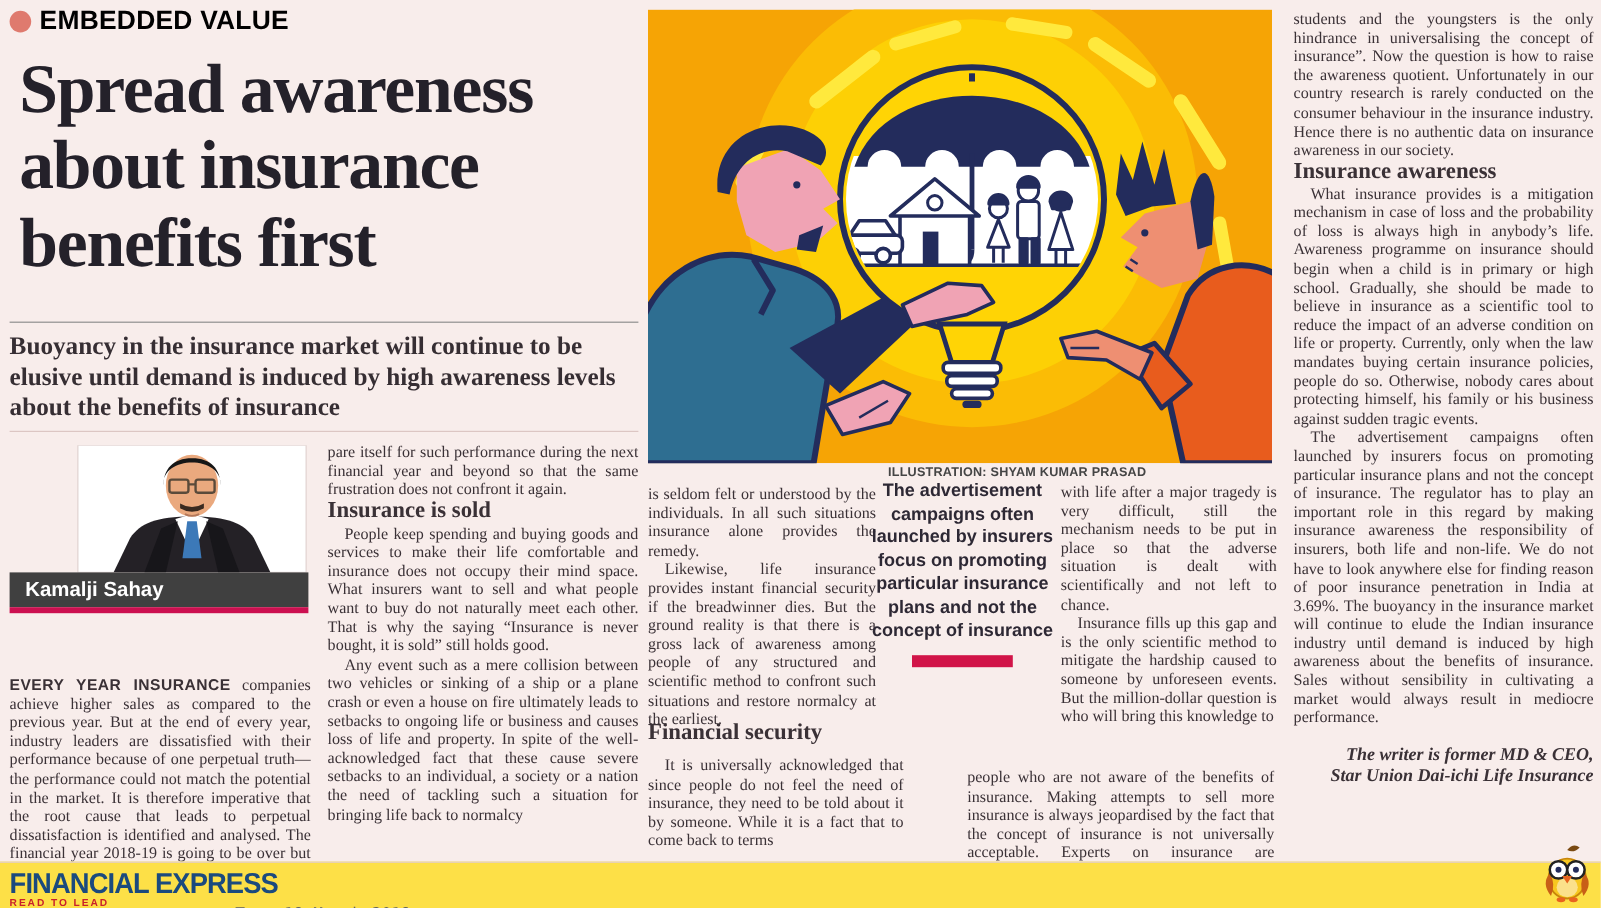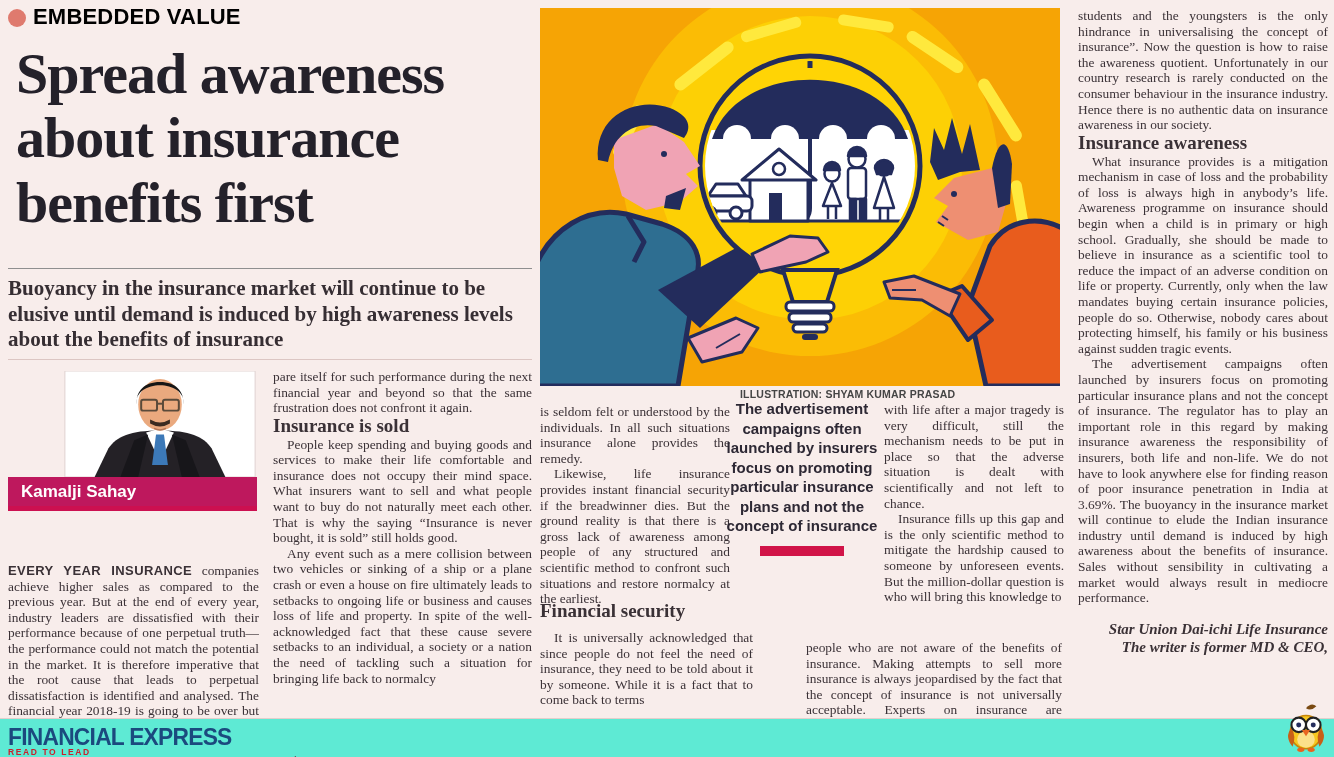--- a/index.html
+++ b/index.html
@@ -10,21 +10,21 @@
   .kicker-dot{left:8px;top:9px;width:18px;height:18px;border-radius:50%;background:#df7a6e;}
   .kicker-label{left:33px;top:4px;font-family:"Liberation Sans","DejaVu Sans",sans-serif;
       font-weight:bold;font-size:22px;color:#000000;letter-spacing:.2px;}
   .headline{left:6px;top:32px;width:530px;font-weight:bold;font-size:58px;line-height:1.11;
       color:#24212a;letter-spacing:-1px;}
   .rule1{left:8px;top:268px;width:524px;height:1px;background:#8f8f8f;}
   .standfirst{left:8px;top:276px;width:526px;font-weight:bold;font-size:21px;line-height:1.22;color:#362e33;}
   .rule2{left:8px;top:359px;width:524px;height:1px;background:#dcc6c3;}
   
   .portrait{left:64px;top:371px;width:192px;height:106px;}
-  .caption{left:8px;top:477px;width:249px;height:29px;background:#be185d;}
+  .caption{left:8px;top:477px;width:249px;height:29px;background:#404040;}
   .caption span{display:block;padding-left:13px;line-height:29px;color:#fff;
       font-family:"Liberation Sans","DejaVu Sans",sans-serif;font-weight:bold;font-size:17px;}
   .caption-rule{left:8px;top:506px;width:249px;height:5px;background:#cc1050;}
   
   .bodycol{font-size:13.4px;line-height:15.6px;color:#3a3136;text-align:justify;}
   .bodycol p{margin:0;}
   .bodycol p.ind{text-indent:14px;}
   .lead-in{font-family:"Liberation Sans","DejaVu Sans",sans-serif;font-weight:bold;font-size:13px;
       letter-spacing:.4px;}
   .subhead{font-size:19px;font-weight:600;line-height:1.1;margin:9px 0 6px 0;text-align:left;
@@ -43,21 +43,21 @@
   .quote{left:724px;top:399px;width:156px;text-align:center;
       font-family:"Liberation Sans","DejaVu Sans",sans-serif;font-weight:bold;
       font-size:15px;line-height:19.5px;color:#2d2834;}
   .quote-bar{width:84px;height:10px;background:#d11448;margin:10px auto 0 auto;}
   
   .illu{left:540px;top:8px;width:520px;height:378px;}
   .credit{left:740px;top:388px;width:320px;text-align:left;
       font-family:"Liberation Sans","DejaVu Sans",sans-serif;font-weight:bold;
       font-size:10.5px;color:#454545;letter-spacing:.2px;}
   
-  .footer{left:0;top:718px;width:1334px;height:39px;background:#5eead4;border-top:1px solid #e3cfcb;}
+  .footer{left:0;top:718px;width:1334px;height:39px;background:#fde047;border-top:1px solid #e3cfcb;}
   .logo{position:absolute;left:8px;top:4px;font-family:"Liberation Sans","DejaVu Sans",sans-serif;}
   .logo-main{font-weight:bold;font-size:24px;color:#1b4a7e;letter-spacing:-.8px;
       display:inline-block;transform:scaleX(.95);transform-origin:left;}
   .logo-tag{font-weight:bold;font-size:8.5px;color:#c9202c;letter-spacing:1.6px;
       margin-top:-4px;}
   .meta{position:absolute;left:196px;top:1px;font-family:"DejaVu Sans Mono",monospace;
       font-size:13.5px;line-height:17px;color:#606060;white-space:pre;}
   .owl{left:1281px;top:701px;width:50px;height:54px;}
 </style>
 </head>
@@ -224,22 +224,22 @@
 <div class="abs bodycol col4b">
   <p>people who are not aware of the benefits of insurance. Making attempts to sell more insurance is always jeopardised by the fact that the concept of insurance is not universally acceptable. Experts on insurance are unanimous that “lack of awareness among</p>
 </div>
 
 <div class="abs bodycol col5">
   <p>students and the youngsters is the only hindrance in universalising the concept of insurance”. Now the question is how to raise the awareness quotient. Unfortunately in our country research is rarely conducted on the consumer behaviour in the insurance industry. Hence there is no authentic data on insurance awareness in our society.</p>
   <p class="subhead">Insurance awareness</p>
   <p class="ind">What insurance provides is a mitigation mechanism in case of loss and the probability of loss is always high in anybody’s life. Awareness programme on insurance should begin when a child is in primary or high school. Gradually, she should be made to believe in insurance as a scientific tool to reduce the impact of an adverse condition on life or property. Currently, only when the law mandates buying certain insurance policies, people do so. Otherwise, nobody cares about protecting himself, his family or his business against sudden tragic events.</p>
   <p class="ind">The advertisement campaigns often launched by insurers focus on promoting particular insurance plans and not the concept of insurance. The regulator has to play an important role in this regard by making insurance awareness the responsibility of insurers, both life and non-life. We do not have to look anywhere else for finding reason of poor insurance penetration in India at 3.69%. The buoyancy in the insurance market will continue to elude the Indian insurance industry until demand is induced by high awareness about the benefits of insurance. Sales without sensibility in cultivating a market would always result in mediocre performance.</p>
   <div class="byline">
+    <div>The writer is former MD &amp; CEO,</div>
     <div>Star Union Dai-ichi Life Insurance</div>
-    <div>The writer is former MD &amp; CEO,</div>
   </div>
 </div>
 
 <div class="abs footer">
   <div class="logo">
     <div class="logo-main">FINANCIAL EXPRESS</div>
     <div class="logo-tag">READ TO LEAD</div>
   </div>
   <div class="meta">
     <div>Tue, 19 March 2019</div>

